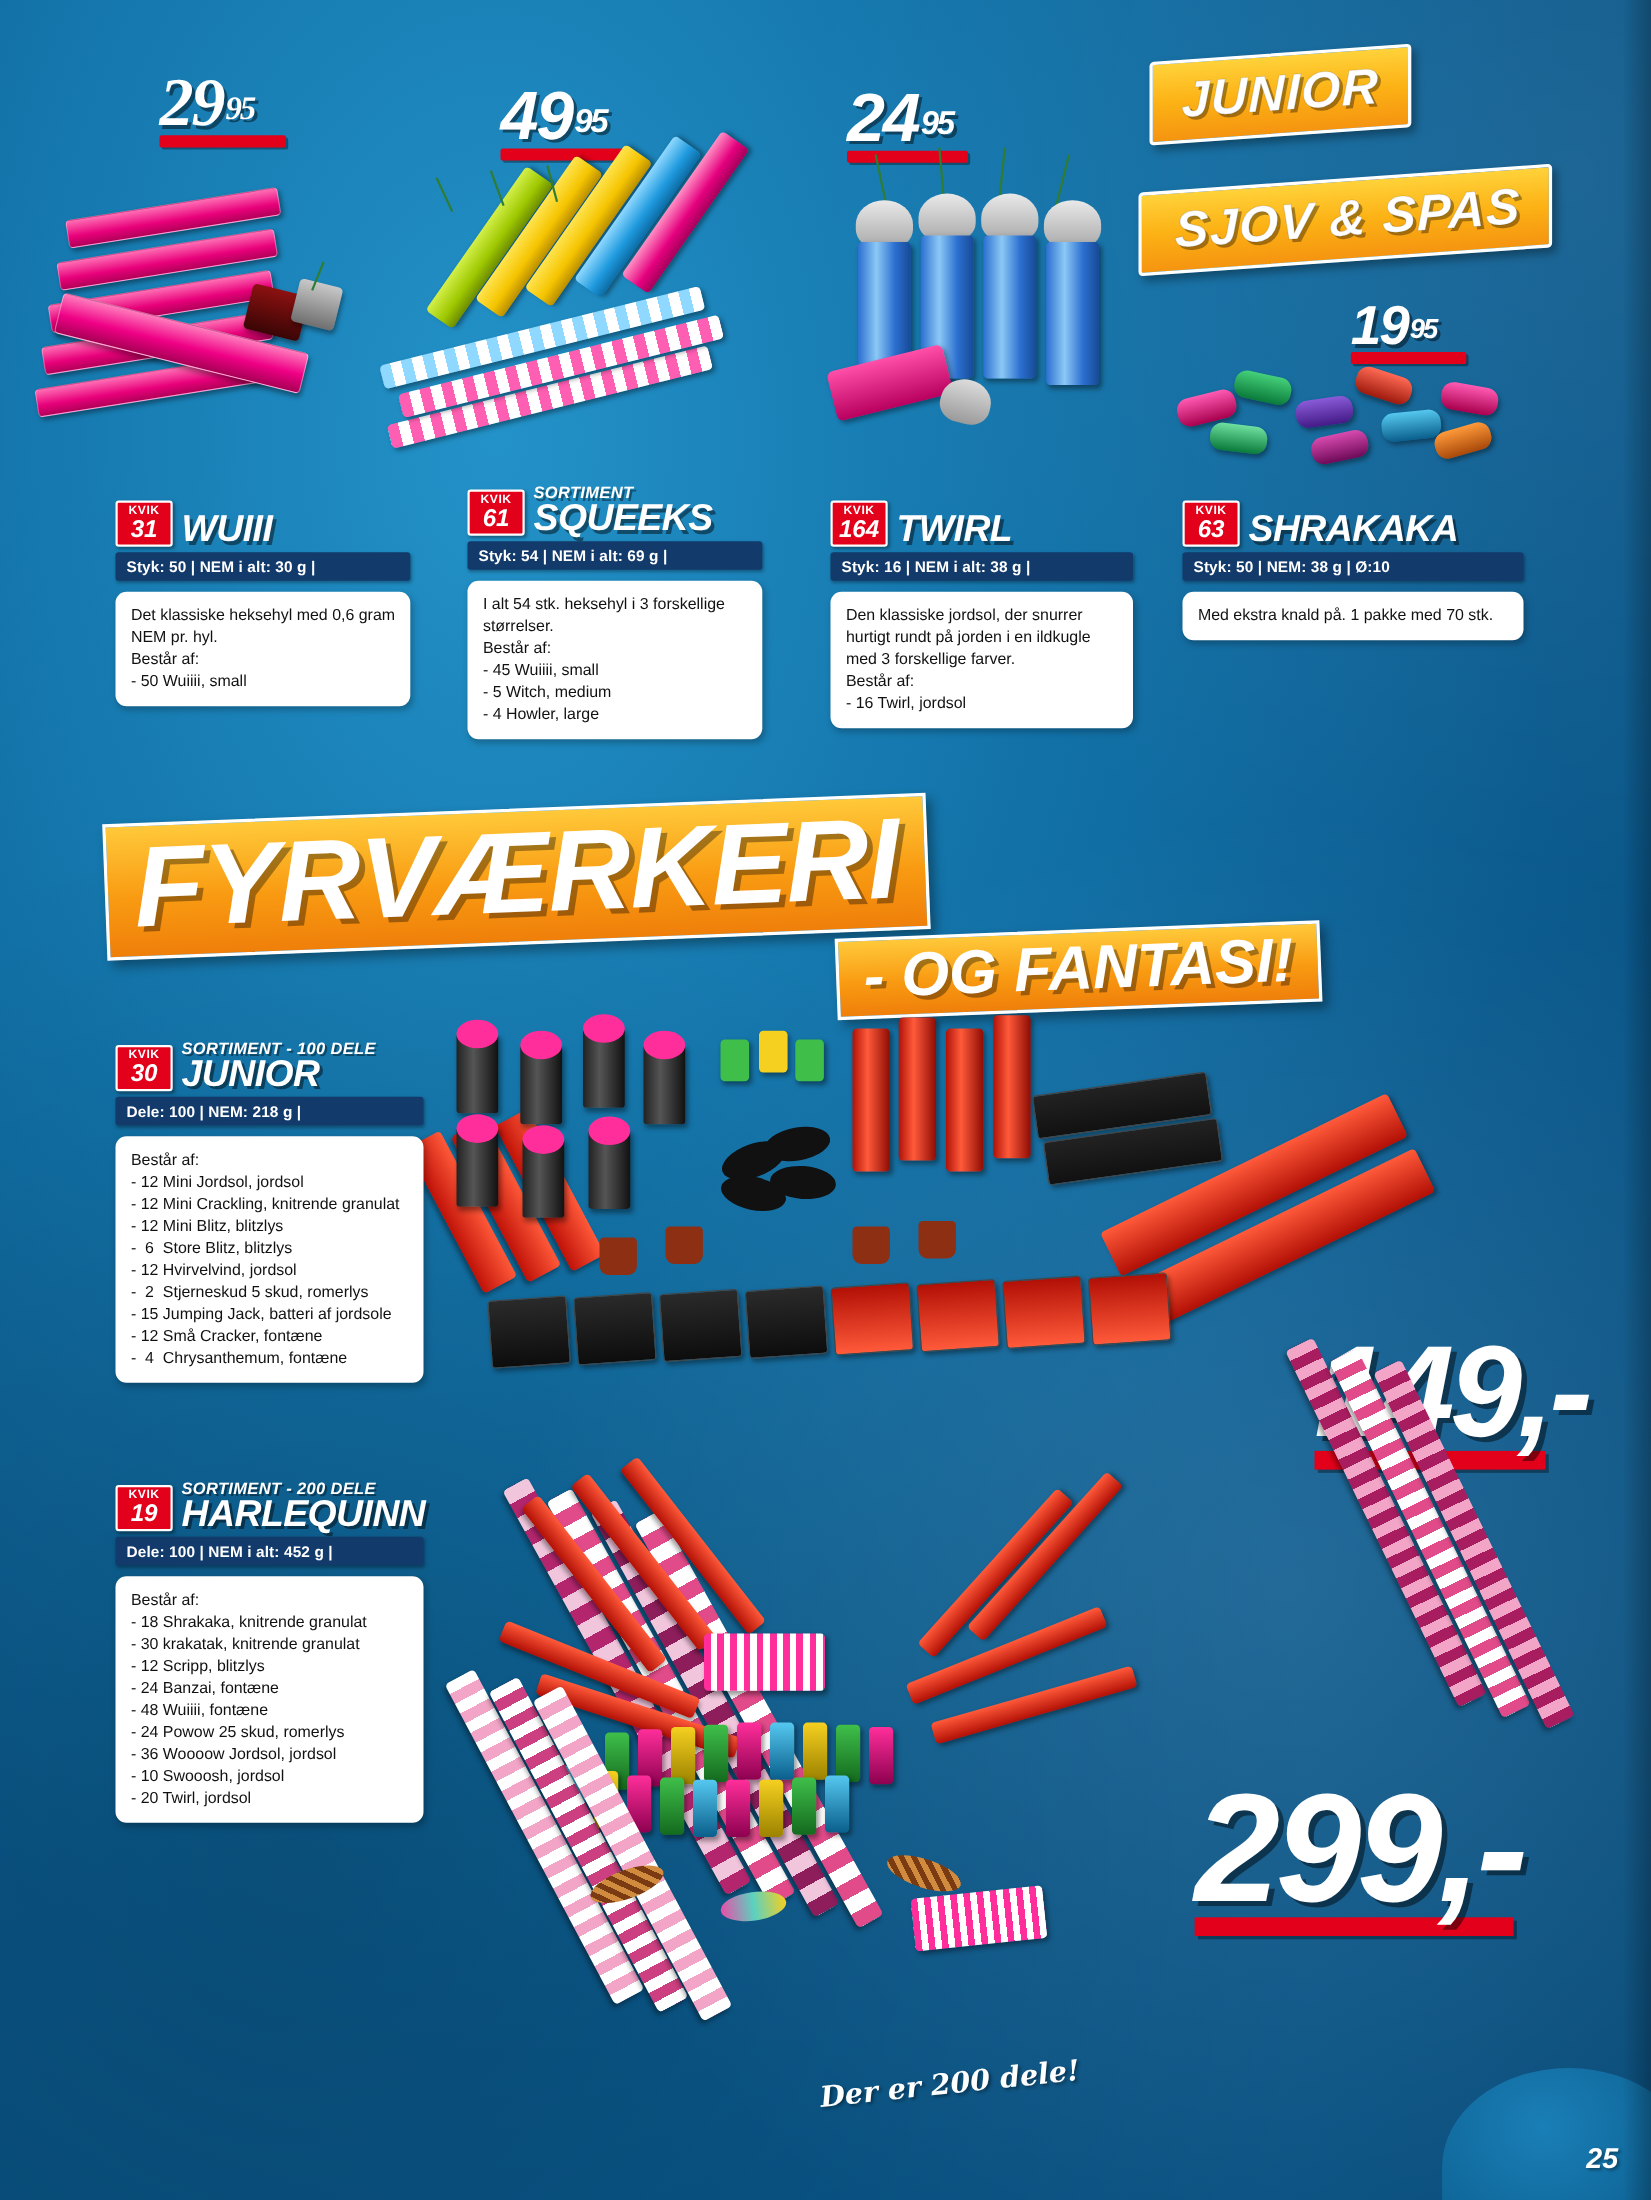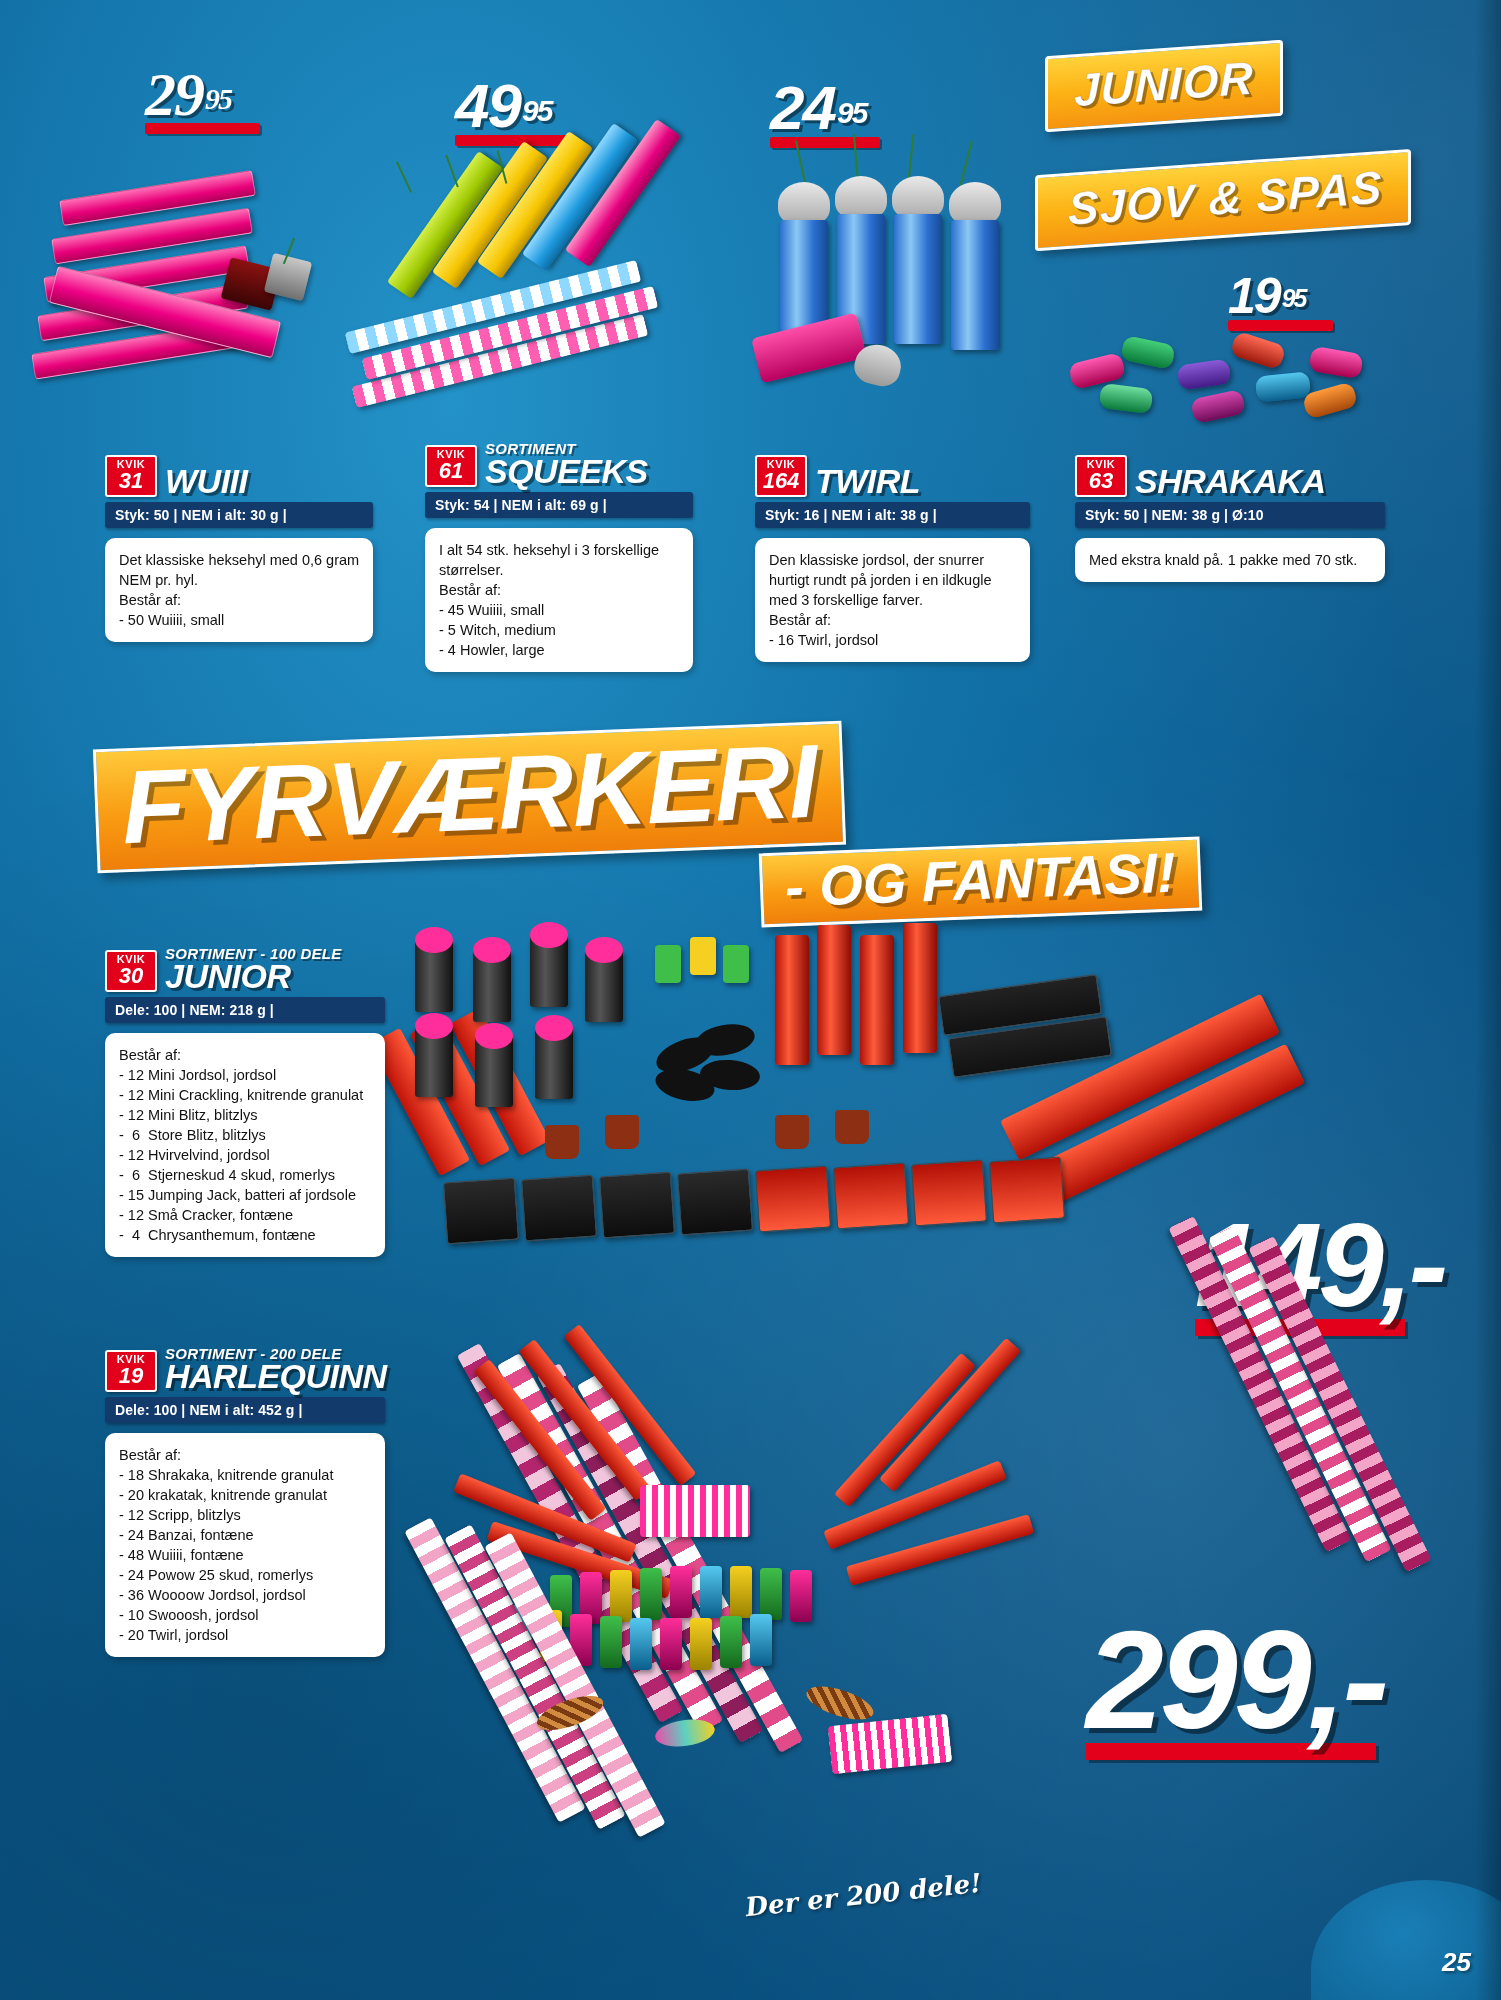--- a/index.html
+++ b/index.html
@@ -437,21 +437,21 @@
     </div>
   </div>
   <div class="spec-bar">Dele: 100 | NEM: 218 g |</div>
   <div class="desc-box">
     <div class="line">Består af:</div>
     <div class="line">- 12 Mini Jordsol, jordsol</div>
     <div class="line">- 12 Mini Crackling, knitrende granulat</div>
     <div class="line">- 12 Mini Blitz, blitzlys</div>
     <div class="line">-  6  Store Blitz, blitzlys</div>
     <div class="line">- 12 Hvirvelvind, jordsol</div>
-    <div class="line">-  6  Stjerneskud 4 skud, romerlys</div>
+    <div class="line">-  2  Stjerneskud 5 skud, romerlys</div>
     <div class="line">- 15 Jumping Jack, batteri af jordsole</div>
     <div class="line">- 12 Små Cracker, fontæne</div>
     <div class="line">-  4  Chrysanthemum, fontæne</div>
   </div>
 </div>
 
 <div class="bigprice" style="left:1195px; top:1215px;">
   <span>149,-</span>
   <span class="underline" style="width:210px"></span>
 </div>
@@ -517,21 +517,21 @@
     </div>
     <div class="prod-titles">
       <div class="prod-sub">SORTIMENT - 200 DELE</div>
       <div class="prod-title">HARLEQUINN</div>
     </div>
   </div>
   <div class="spec-bar">Dele: 100 | NEM i alt: 452 g |</div>
   <div class="desc-box">
     <div class="line">Består af:</div>
     <div class="line">- 18 Shrakaka, knitrende granulat</div>
-    <div class="line">- 20 krakatak, knitrende granulat</div>
+    <div class="line">- 30 krakatak, knitrende granulat</div>
     <div class="line">- 12 Scripp, blitzlys</div>
     <div class="line">- 24 Banzai, fontæne</div>
     <div class="line">- 48 Wuiiii, fontæne</div>
     <div class="line">- 24 Powow 25 skud, romerlys</div>
     <div class="line">- 36 Woooow Jordsol, jordsol</div>
     <div class="line">- 10 Swooosh, jordsol</div>
     <div class="line">- 20 Twirl, jordsol</div>
   </div>
 </div>
 

